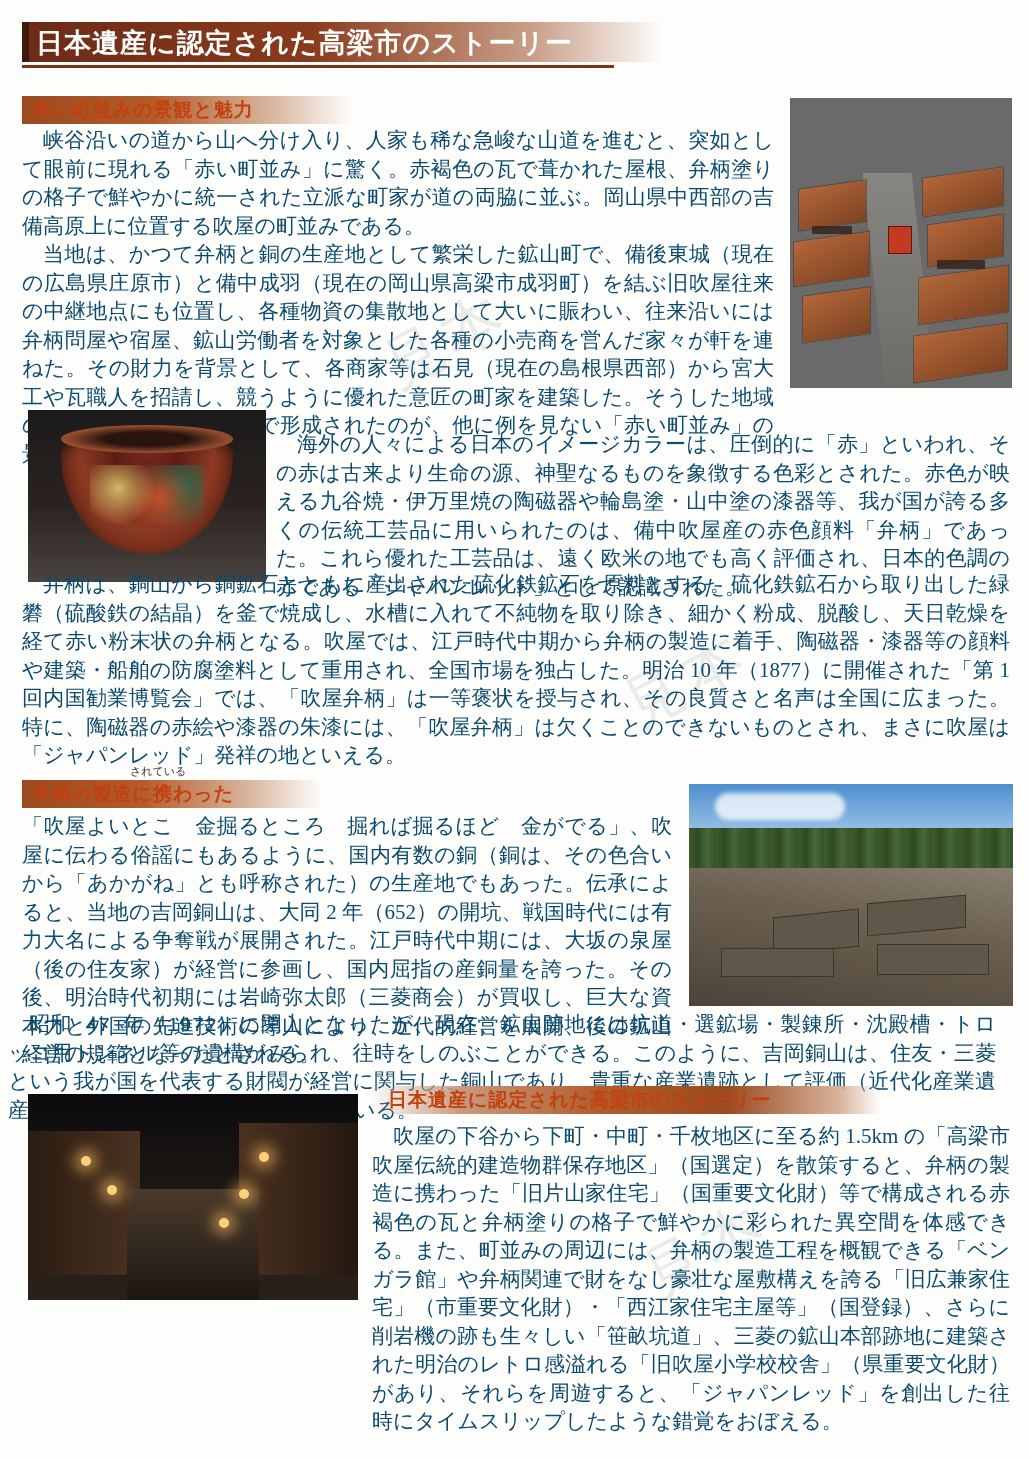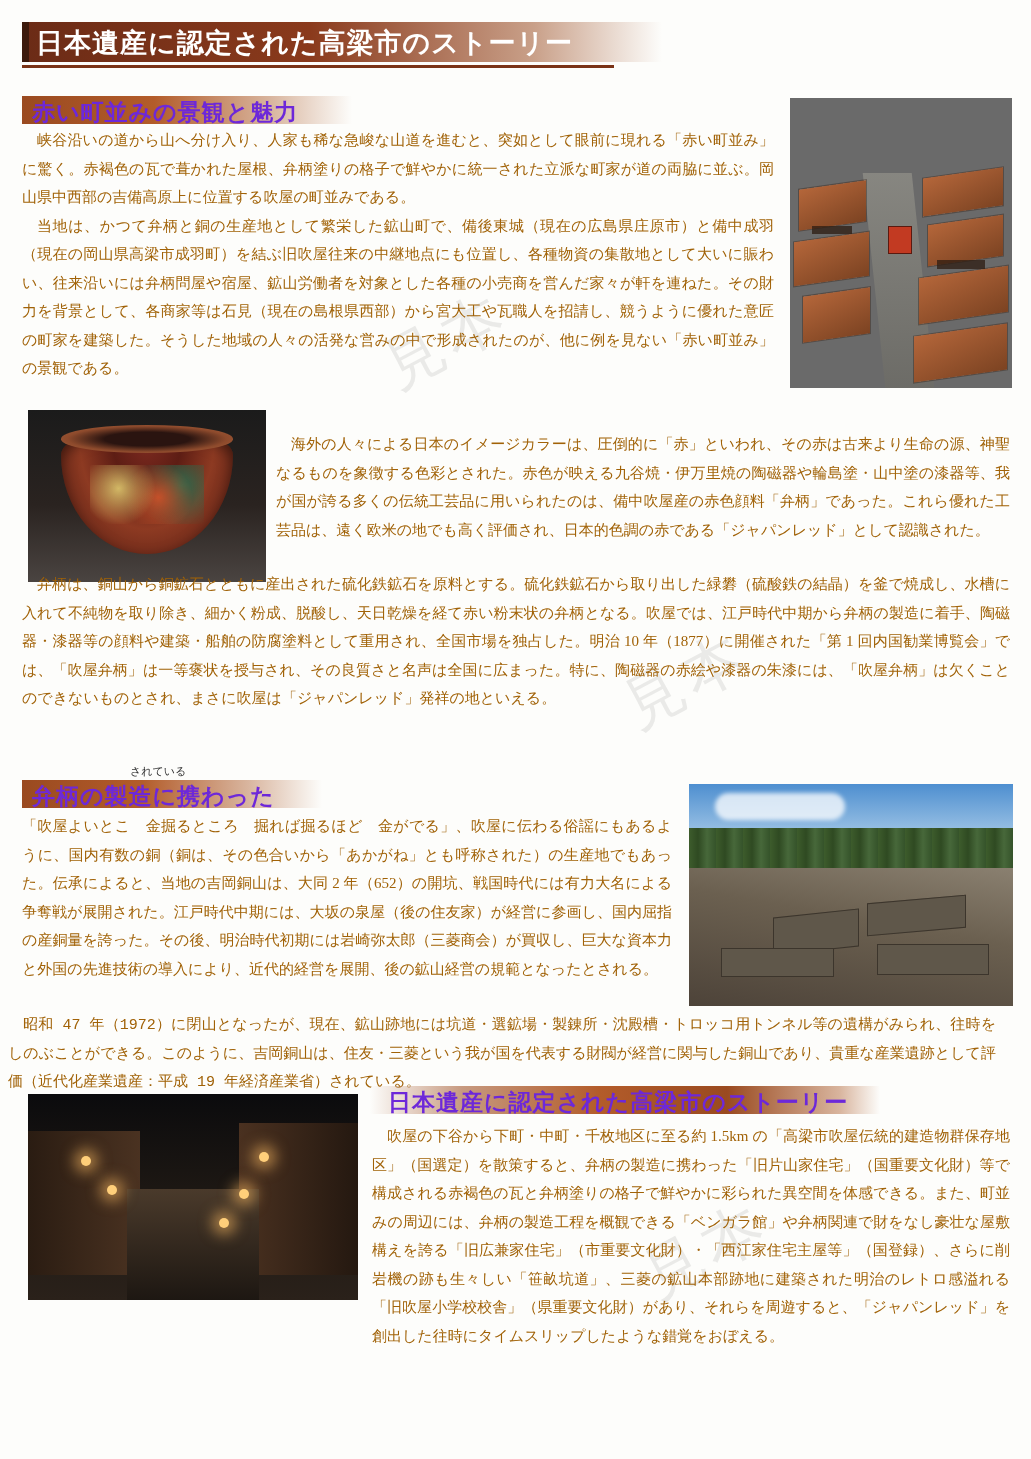--- a/index.html
+++ b/index.html
@@ -73,38 +73,38 @@
     left: 0;
     top: 0;
     height: 28px;
     width: 100%;
     background: linear-gradient(to right, #9a4a20 0%, #b35c2a 40%, #d8b49d 75%, rgba(255,255,255,0) 100%);
   }
   .sec-head .txt {
     position: absolute;
     left: 10px;
     top: 1px;
-    font-size: 23px;
+    font-size: 19px;
     font-weight: bold;
-    color: #6d28d9;
+    color: #c2410c;
     white-space: nowrap;
     letter-spacing: 1px;
   }
   .sec-head.center .band {
     background: linear-gradient(to right, rgba(255,255,255,0) 0%, #c79a80 18%, #b35c2a 45%, #9a4a20 70%, #d8b49d 92%, rgba(255,255,255,0) 100%);
   }
 
   
   .para {
     position: absolute;
-    font-size: 15px;
+    font-size: 21px;
     line-height: 28.5px;
     text-align: justify;
     text-justify: inter-ideograph;
-    color: #a16207;
+    color: #0c4a6e;
   }
   .para p {
     margin: 0;
     text-indent: 1em;
   }
   .para p.noindent { text-indent: 0; }
 
   
   .photo {
     position: absolute;

